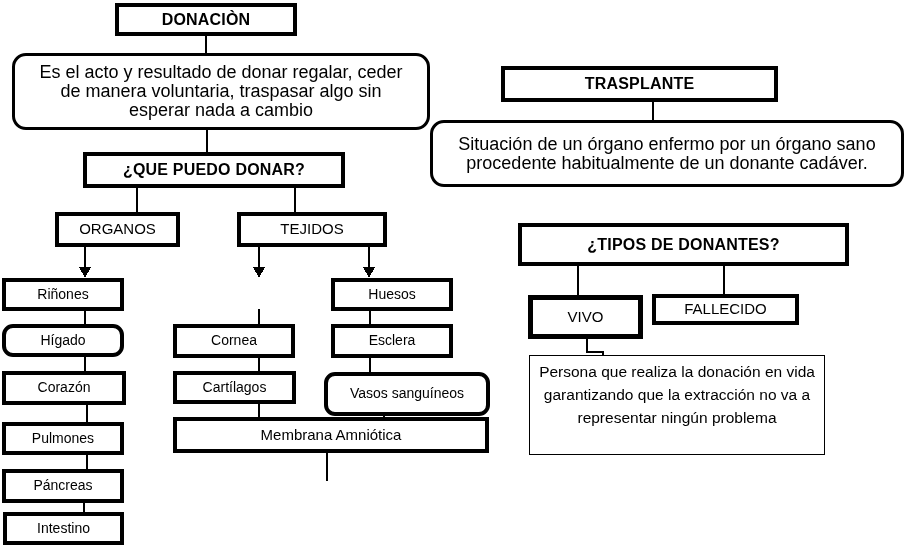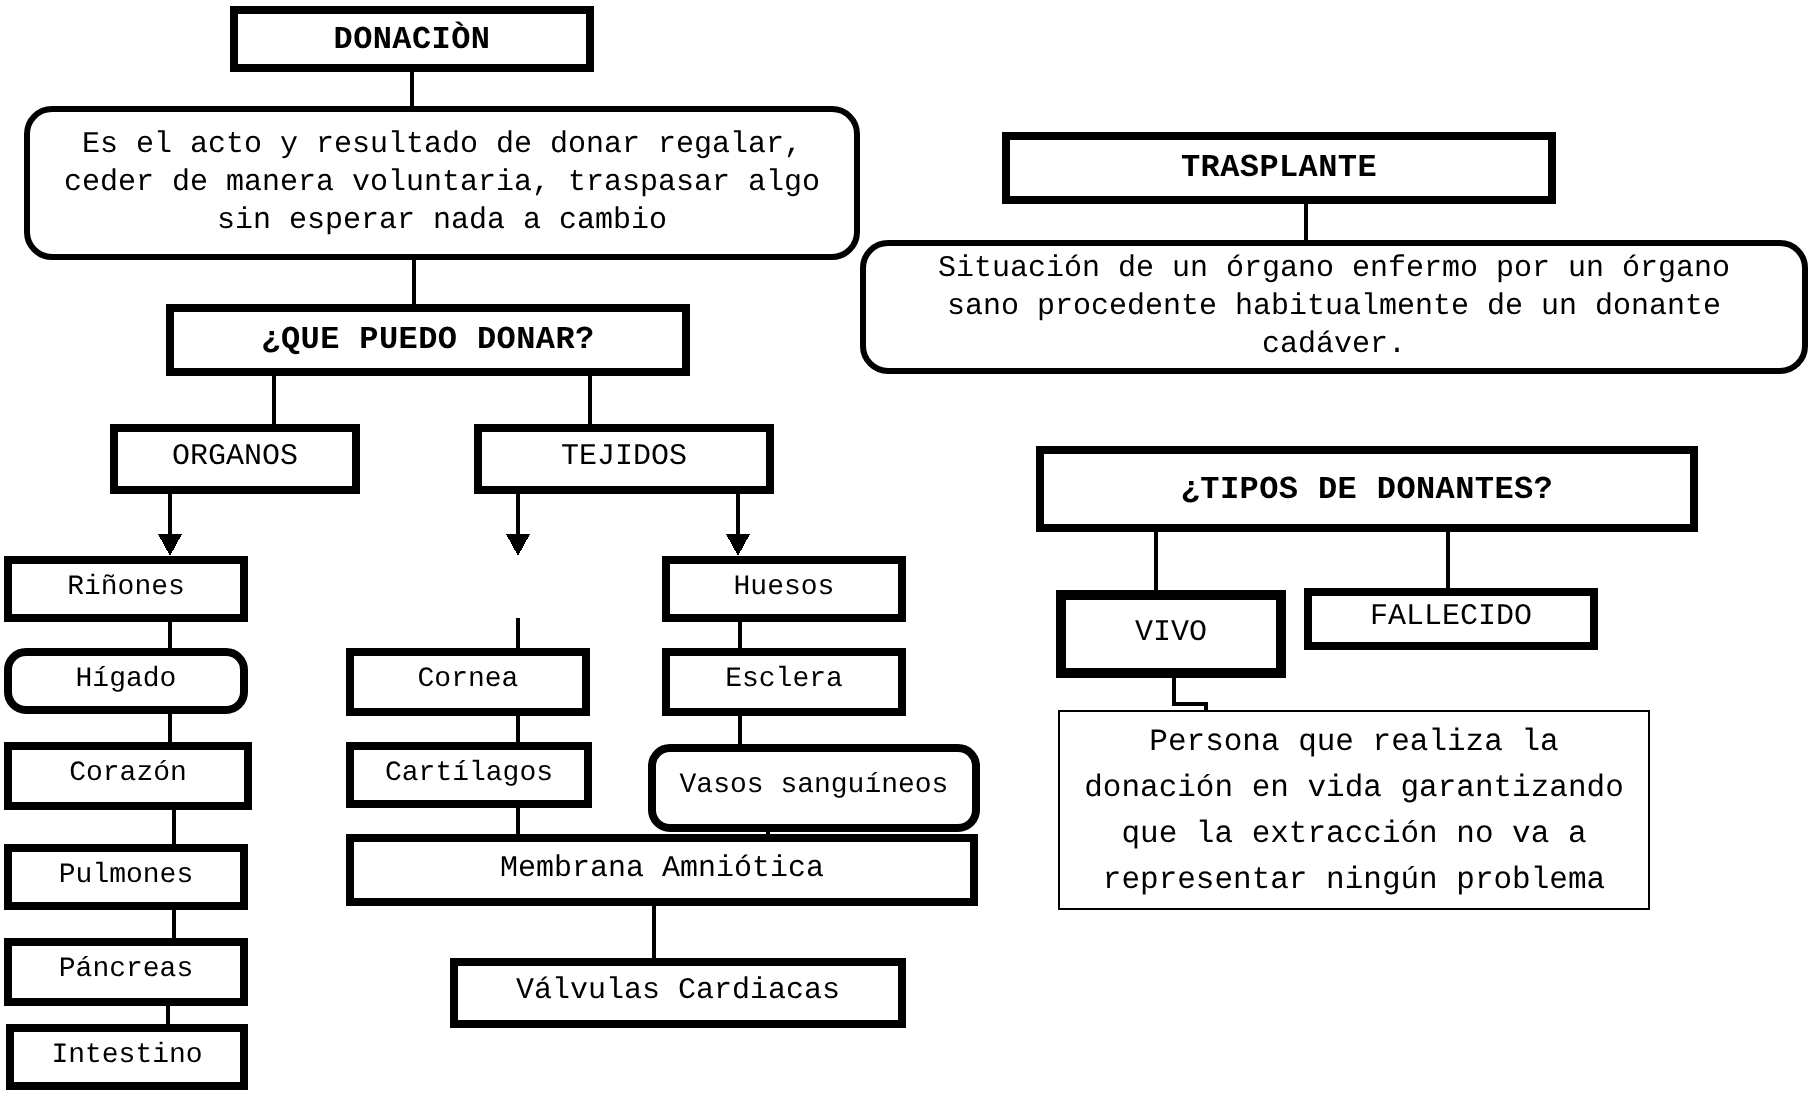--- a/index.html
+++ b/index.html
@@ -6,26 +6,26 @@
   html,body { margin:0; padding:0; background:var(--bg); }
   #canvas {
     position:relative; width:910px; height:549px; background:var(--bg);
     font-family:"Liberation Sans","DejaVu Sans",sans-serif; color:var(--text);
     overflow:hidden;
   }
   #connectors { position:absolute; left:0; top:0; width:910px; height:549px; }
   .node {
     position:absolute; box-sizing:border-box; background:var(--bg);
     border:4px solid var(--line); display:flex; align-items:center; justify-content:center;
-    text-align:center; font-size:14px; line-height:1.25; z-index:2;font-family:Liberation Mono, monospace;
+    text-align:center; font-size:14px; line-height:1.25; z-index:2;
   }
   .hdr  { font-weight:bold; font-size:16px; letter-spacing:0.2px; }
   .mid  { font-size:15px; }
   .rounded {
-    border-width:3px; border-radius:14px; font-size:15px; line-height:19px;
+    border-width:3px; border-radius:14px; font-size:18px; line-height:19px;
     padding:4px 14px;
   }
   .thin {
     border-width:1px; font-size:15.5px; line-height:23px; padding:4px 8px;
     align-items:flex-start;
   }
 </style>
 </head>
 <body>
 
@@ -88,21 +88,20 @@
   <div class="node" style="left:3px; top:512px; width:121px; height:33px;">Intestino</div>
 
   <div class="node" style="left:173px; top:324px; width:122px; height:34px;">Cornea</div>
   <div class="node" style="left:173px; top:371px; width:123px; height:33px;">Cartílagos</div>
 
   <div class="node" style="left:331px; top:278px; width:122px; height:33px;">Huesos</div>
   <div class="node" style="left:331px; top:324px; width:122px; height:34px;">Esclera</div>
   <div class="node" style="left:324px; top:372px; width:166px; height:44px;border-radius:11px;">Vasos sanguíneos</div>
 
   <div class="node mid" style="left:173px; top:417px; width:316px; height:36px;">Membrana Amniótica</div>
-  <div class="node mid" style="left:225px; top:479px; width:228px; height:35px;">Válvulas Cardiacas</div>
 
   <div class="node hdr" style="left:501px; top:66px; width:277px; height:36px;">TRASPLANTE</div>
 
   <div class="node rounded" style="left:430px; top:120px; width:474px; height:67px;">Situación de un órgano enfermo por un órgano sano procedente habitualmente de un donante cadáver.</div>
 
   <div class="node hdr" style="left:518px; top:223px; width:331px; height:43px;">¿TIPOS DE DONANTES?</div>
 
   <div class="node mid" style="left:528px; top:295px; width:115px; height:44px; border-width:5px;">VIVO</div>
 
   <div class="node mid" style="left:652px; top:294px; width:147px; height:31px;">FALLECIDO</div>

